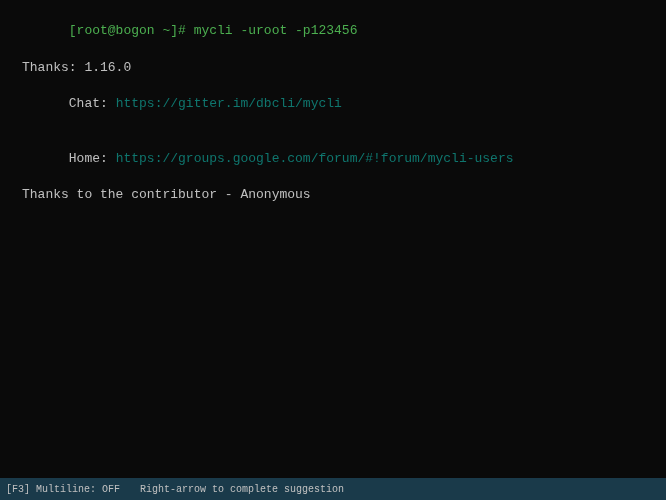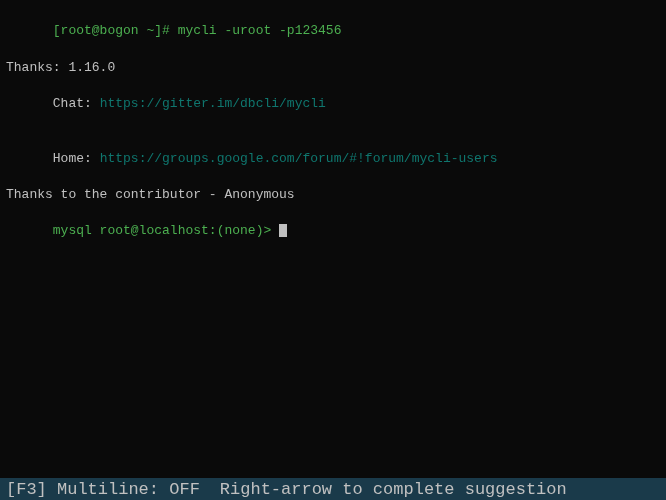--- a/index.html
+++ b/index.html
@@ -23,20 +23,21 @@
       height: 500px;
       background-color: #0a0a0a;
       display: flex;
       flex-direction: column;
     }
 
     #main-content {
       flex: 1;
       padding: 4px 6px;
       line-height: 1.4;
+      margin-left: 16px;
     }
 
     .line {
       white-space: pre;
       display: block;
     }
 
     .color-white {
       color: #c0c0c0;
     }
@@ -54,21 +55,21 @@
       width: 8px;
       height: 13px;
       background-color: #c0c0c0;
       vertical-align: middle;
     }
 
     #status-bar {
       background-color: #1a3a4a;
       color: #c0c0c0;
       padding: 2px 6px;
-      font-size: 17px;
+      font-size: 10px;
       display: flex;
       align-items: center;
       height: 22px;
     }
 
     .status-item {
       margin-right: 20px;
     }
   </style>
 </head>
@@ -87,23 +88,20 @@
       <span class="color-white">Chat: </span><span class="color-cyan">https://gitter.im/dbcli/mycli</span>
     </span>
 
     <span class="line">
       <span class="color-white">Home: </span><span class="color-cyan">https://groups.google.com/forum/#!forum/mycli-users</span>
     </span>
 
 
     <span class="line color-white">Thanks to the contributor - Anonymous</span>
 
-    <span class="line">
-      <span class="color-green">mysql root@localhost:(none)&gt; </span><span class="cursor"></span>
-    </span>
 
   </div>
 
   <div id="status-bar">
     <span class="status-item">[F3] Multiline: OFF</span>
     <span class="status-item">Right-arrow to complete suggestion</span>
   </div>
 </div>
 
 </body></html>

